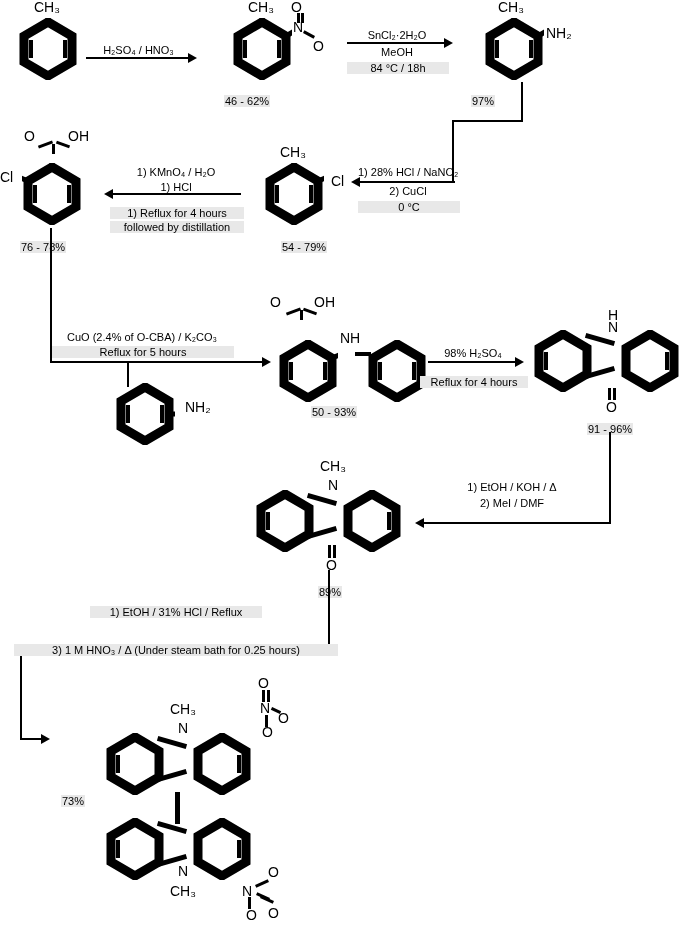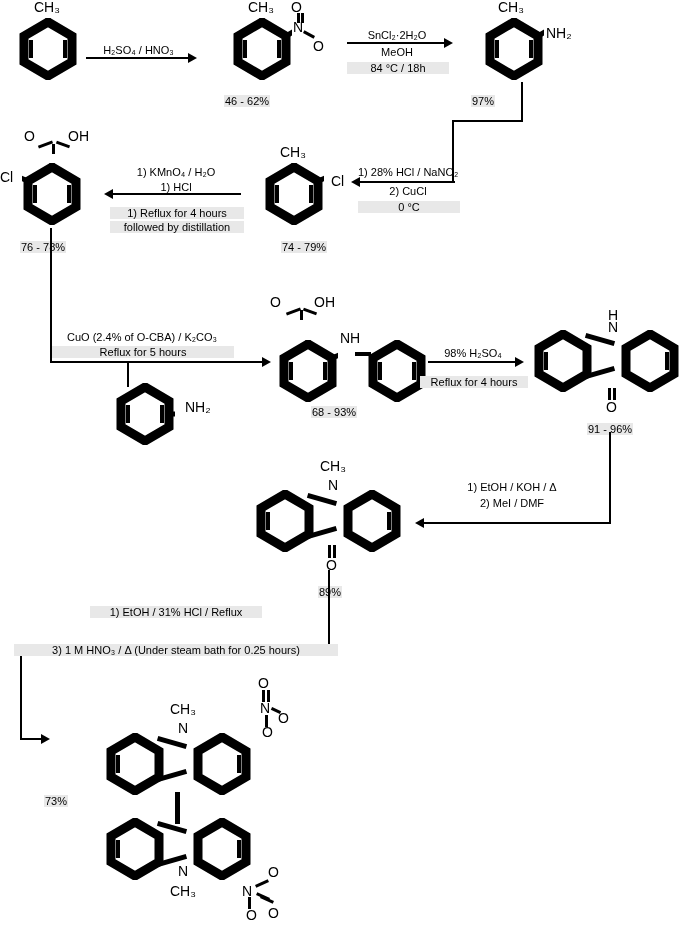--- a/index.html
+++ b/index.html
@@ -139,21 +139,21 @@
   <div class="vline" style="left:521px; top:82px; height:40px;"></div>
   <div class="hline" style="left:521px; top:120px; width:2px;"></div>
   <div class="hline" style="left:452px; top:120px; width:71px;"></div>
   <div class="vline" style="left:452px; top:120px; height:62px;"></div>
 
   <div class="arrow-line" style="left:360px; top:181px; width:95px;"></div>
   <div class="arrow-head left" style="left:351px; top:177px;"></div>
   <div class="lbl cond" style="left:358px; top:166px; width:100px;">1) 28% HCl / NaNO₂</div>
   <div class="lbl cond" style="left:358px; top:185px; width:100px;">2) CuCl</div>
   <div class="lbl cond yield" style="left:358px; top:201px; width:100px;">0 °C</div>
-  <div class="lbl yield" style="left:281px; top:241px;">74 - 79%</div>
+  <div class="lbl yield" style="left:281px; top:241px;">54 - 79%</div>
 
   <div class="ring" style="left:264px; top:163px;">
     <svg width="60" height="62" viewBox="0 0 60 62">
       <polygon points="30,4 54,18 54,44 30,58 6,44 6,18" stroke-width="9"></polygon>
       <line x1="13" y1="22" x2="13" y2="40" stroke-width="4"></line>
       <line x1="47" y1="22" x2="47" y2="40" stroke-width="4"></line>
       <line x1="30" y1="4" x2="30" y2="-6" stroke-width="5"></line>
       <line x1="54" y1="18" x2="66" y2="13" stroke-width="5"></line>
     </svg>
   </div>
@@ -194,21 +194,21 @@
       <line x1="47" y1="22" x2="47" y2="40" stroke-width="4"></line>
       <line x1="54" y1="31" x2="68" y2="31" stroke-width="5"></line>
     </svg>
   </div>
   <div class="atom" style="left:185px; top:402px;">NH₂</div>
   <div class="vline" style="left:127px; top:362px; height:25px;"></div>
 
   <div class="lbl cond" style="left:52px; top:331px; width:180px;">CuO (2.4% of O-CBA) / K₂CO₃</div>
   <div class="lbl cond yield" style="left:52px; top:346px; width:180px;">Reflux for 5 hours</div>
   <div class="arrow-head" style="left:262px; top:357px;"></div>
-  <div class="lbl yield" style="left:311px; top:406px;">68 - 93%</div>
+  <div class="lbl yield" style="left:311px; top:406px;">50 - 93%</div>
 
   <div class="ring" style="left:278px; top:340px;">
     <svg width="60" height="62" viewBox="0 0 60 62">
       <polygon points="30,4 54,18 54,44 30,58 6,44 6,18" stroke-width="9"></polygon>
       <line x1="13" y1="22" x2="13" y2="40" stroke-width="4"></line>
       <line x1="47" y1="22" x2="47" y2="40" stroke-width="4"></line>
       <line x1="30" y1="4" x2="30" y2="-14" stroke-width="5"></line>
       <line x1="54" y1="18" x2="68" y2="12" stroke-width="5"></line>
     </svg>
   </div>
@@ -281,21 +281,21 @@
   <div class="lbl yield" style="left:318px; top:586px;">89%</div>
 
   <div class="vline" style="left:328px; top:570px; height:80px;"></div>
   <div class="hline" style="left:20px; top:648px; width:310px;"></div>
   <div class="vline" style="left:20px; top:648px; height:92px;"></div>
   <div class="hline" style="left:20px; top:738px; width:24px;"></div>
   <div class="arrow-head" style="left:41px; top:734px;"></div>
 
   <div class="lbl cond yield" style="left:90px; top:606px; width:170px;">1) EtOH / 31% HCl / Reflux</div>
   <div class="lbl cond yield" style="left:14px; top:644px; width:322px;">3) 1 M HNO₃ / Δ (Under steam bath for 0.25 hours)</div>
-  <div class="lbl yield" style="left:44px; top:795px;">73%</div>
+  <div class="lbl yield" style="left:61px; top:795px;">73%</div>
 
   <div class="ring" style="left:105px; top:733px;">
     <svg width="60" height="62" viewBox="0 0 60 62">
       <polygon points="30,4 54,18 54,44 30,58 6,44 6,18" stroke-width="9"></polygon>
       <line x1="13" y1="22" x2="13" y2="40" stroke-width="4"></line>
     </svg>
   </div>
   <div class="ring" style="left:192px; top:733px;">
     <svg width="60" height="62" viewBox="0 0 60 62">
       <polygon points="30,4 54,18 54,44 30,58 6,44 6,18" stroke-width="9"></polygon>

